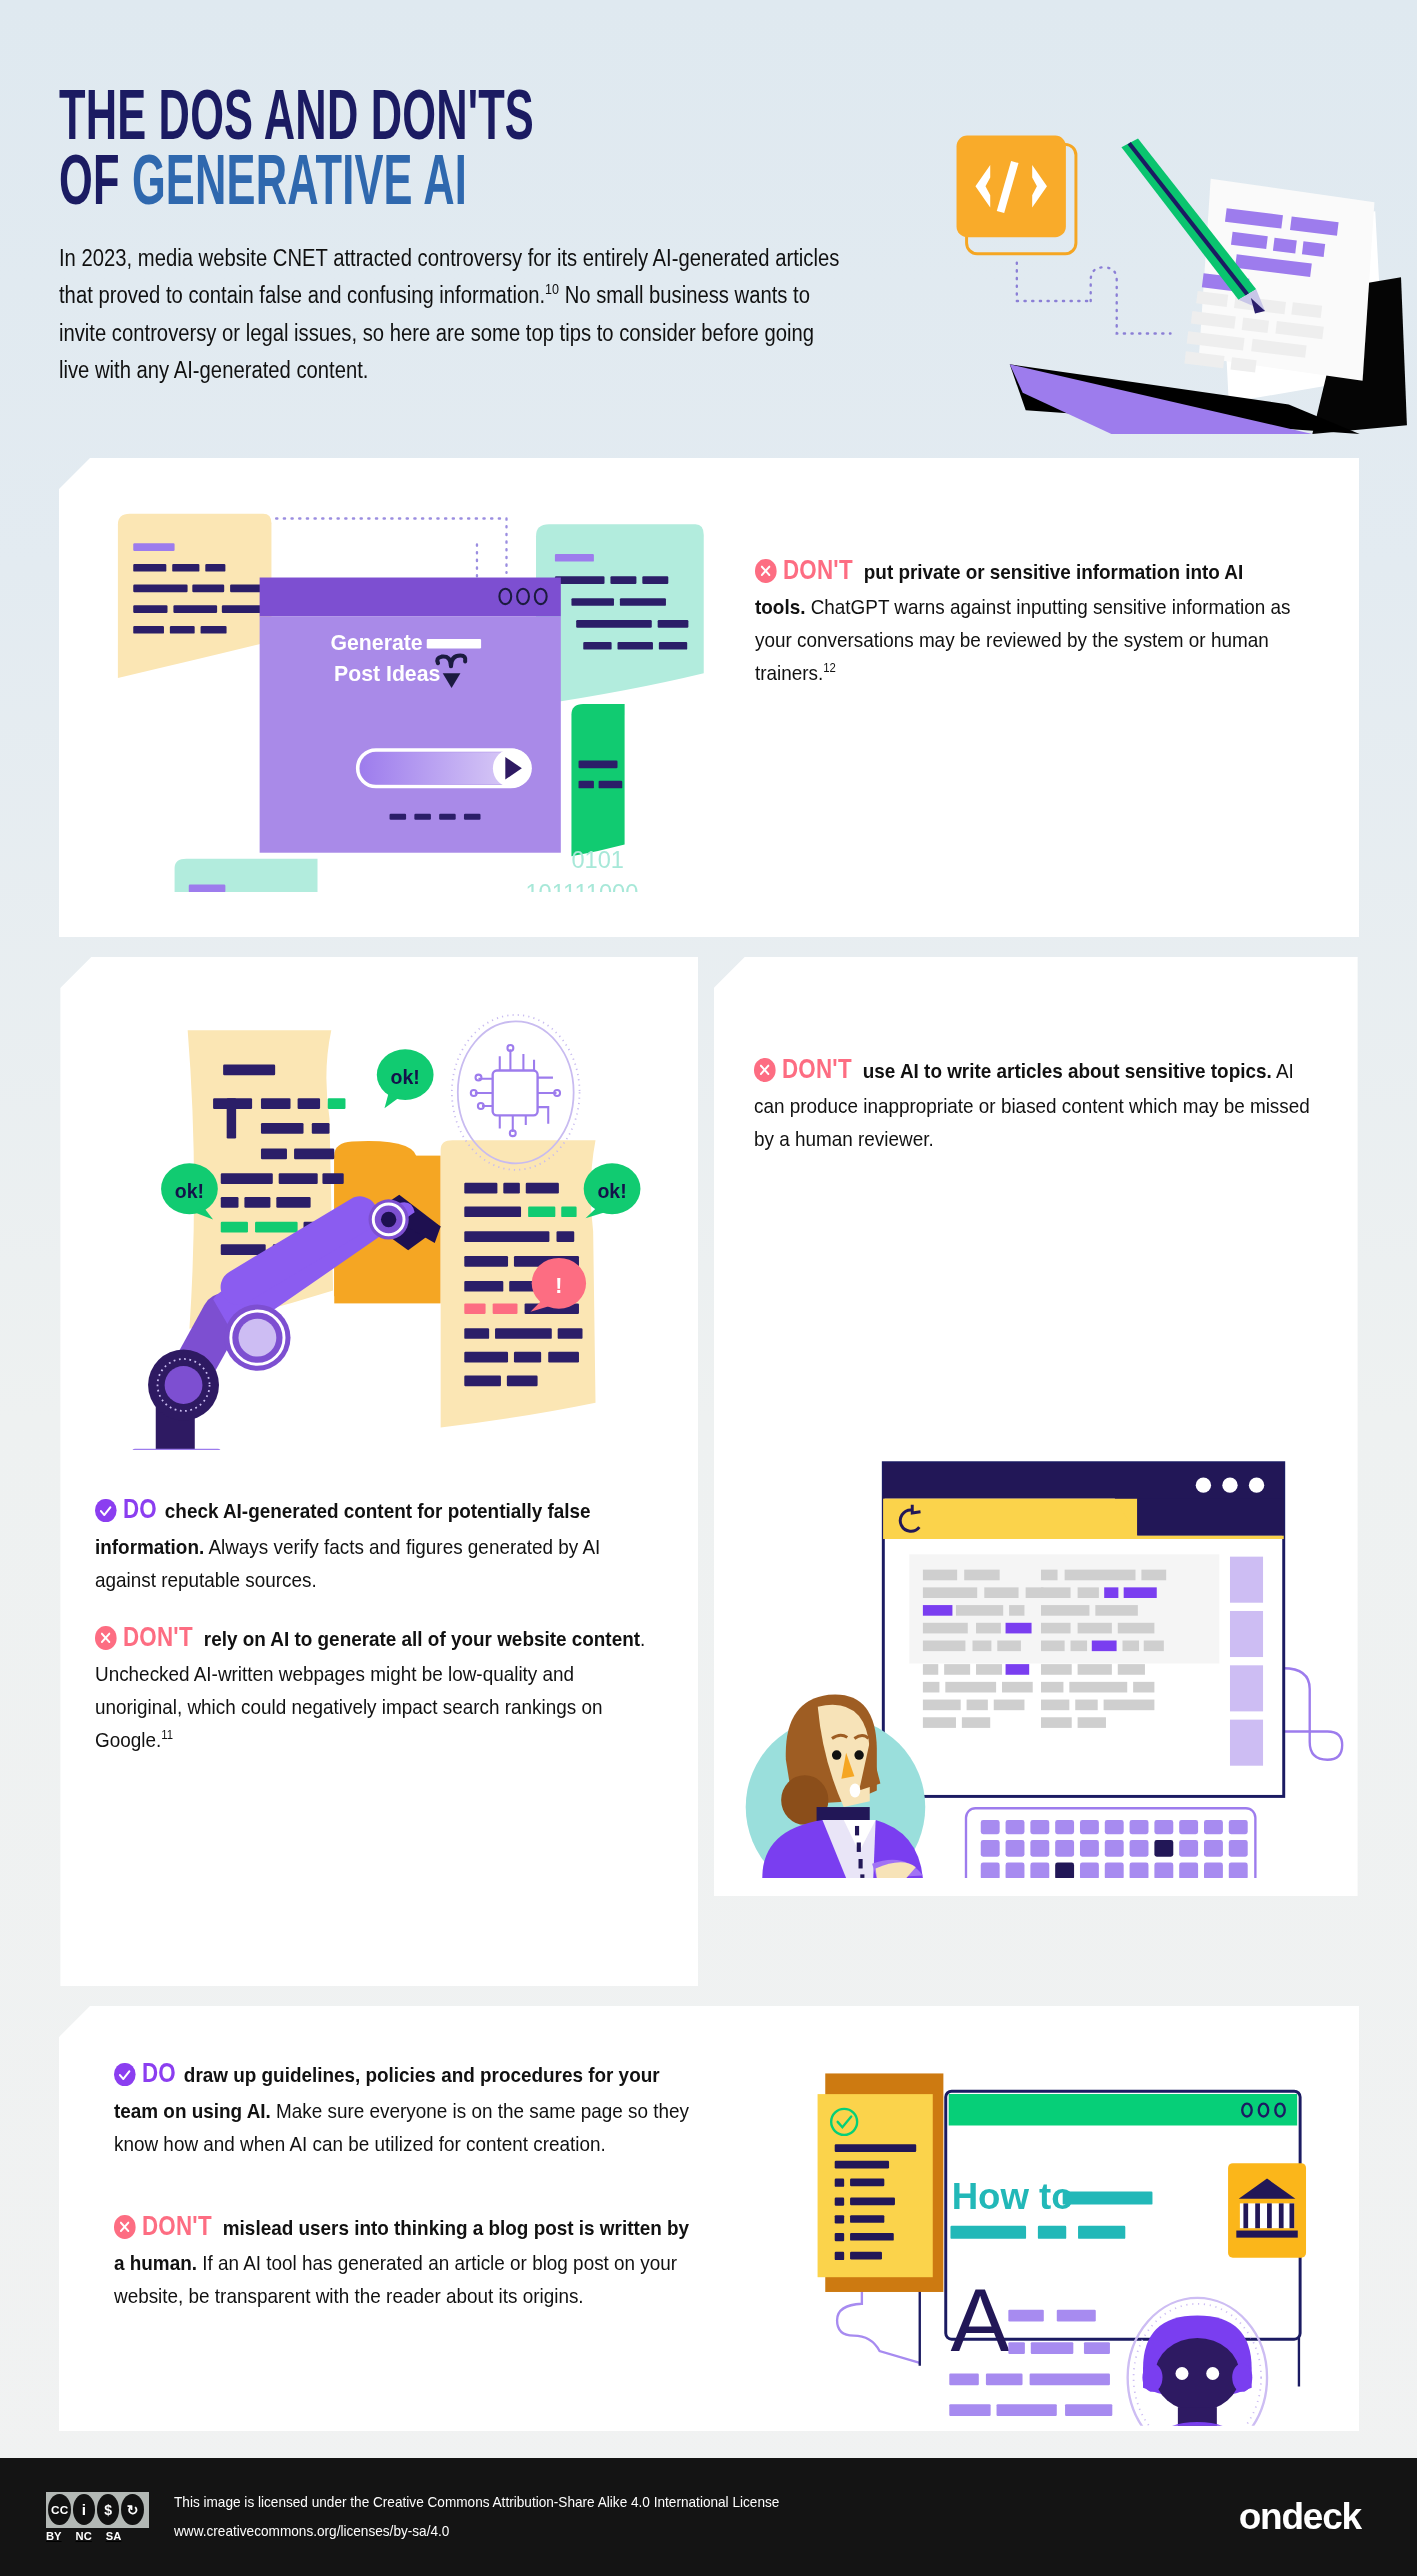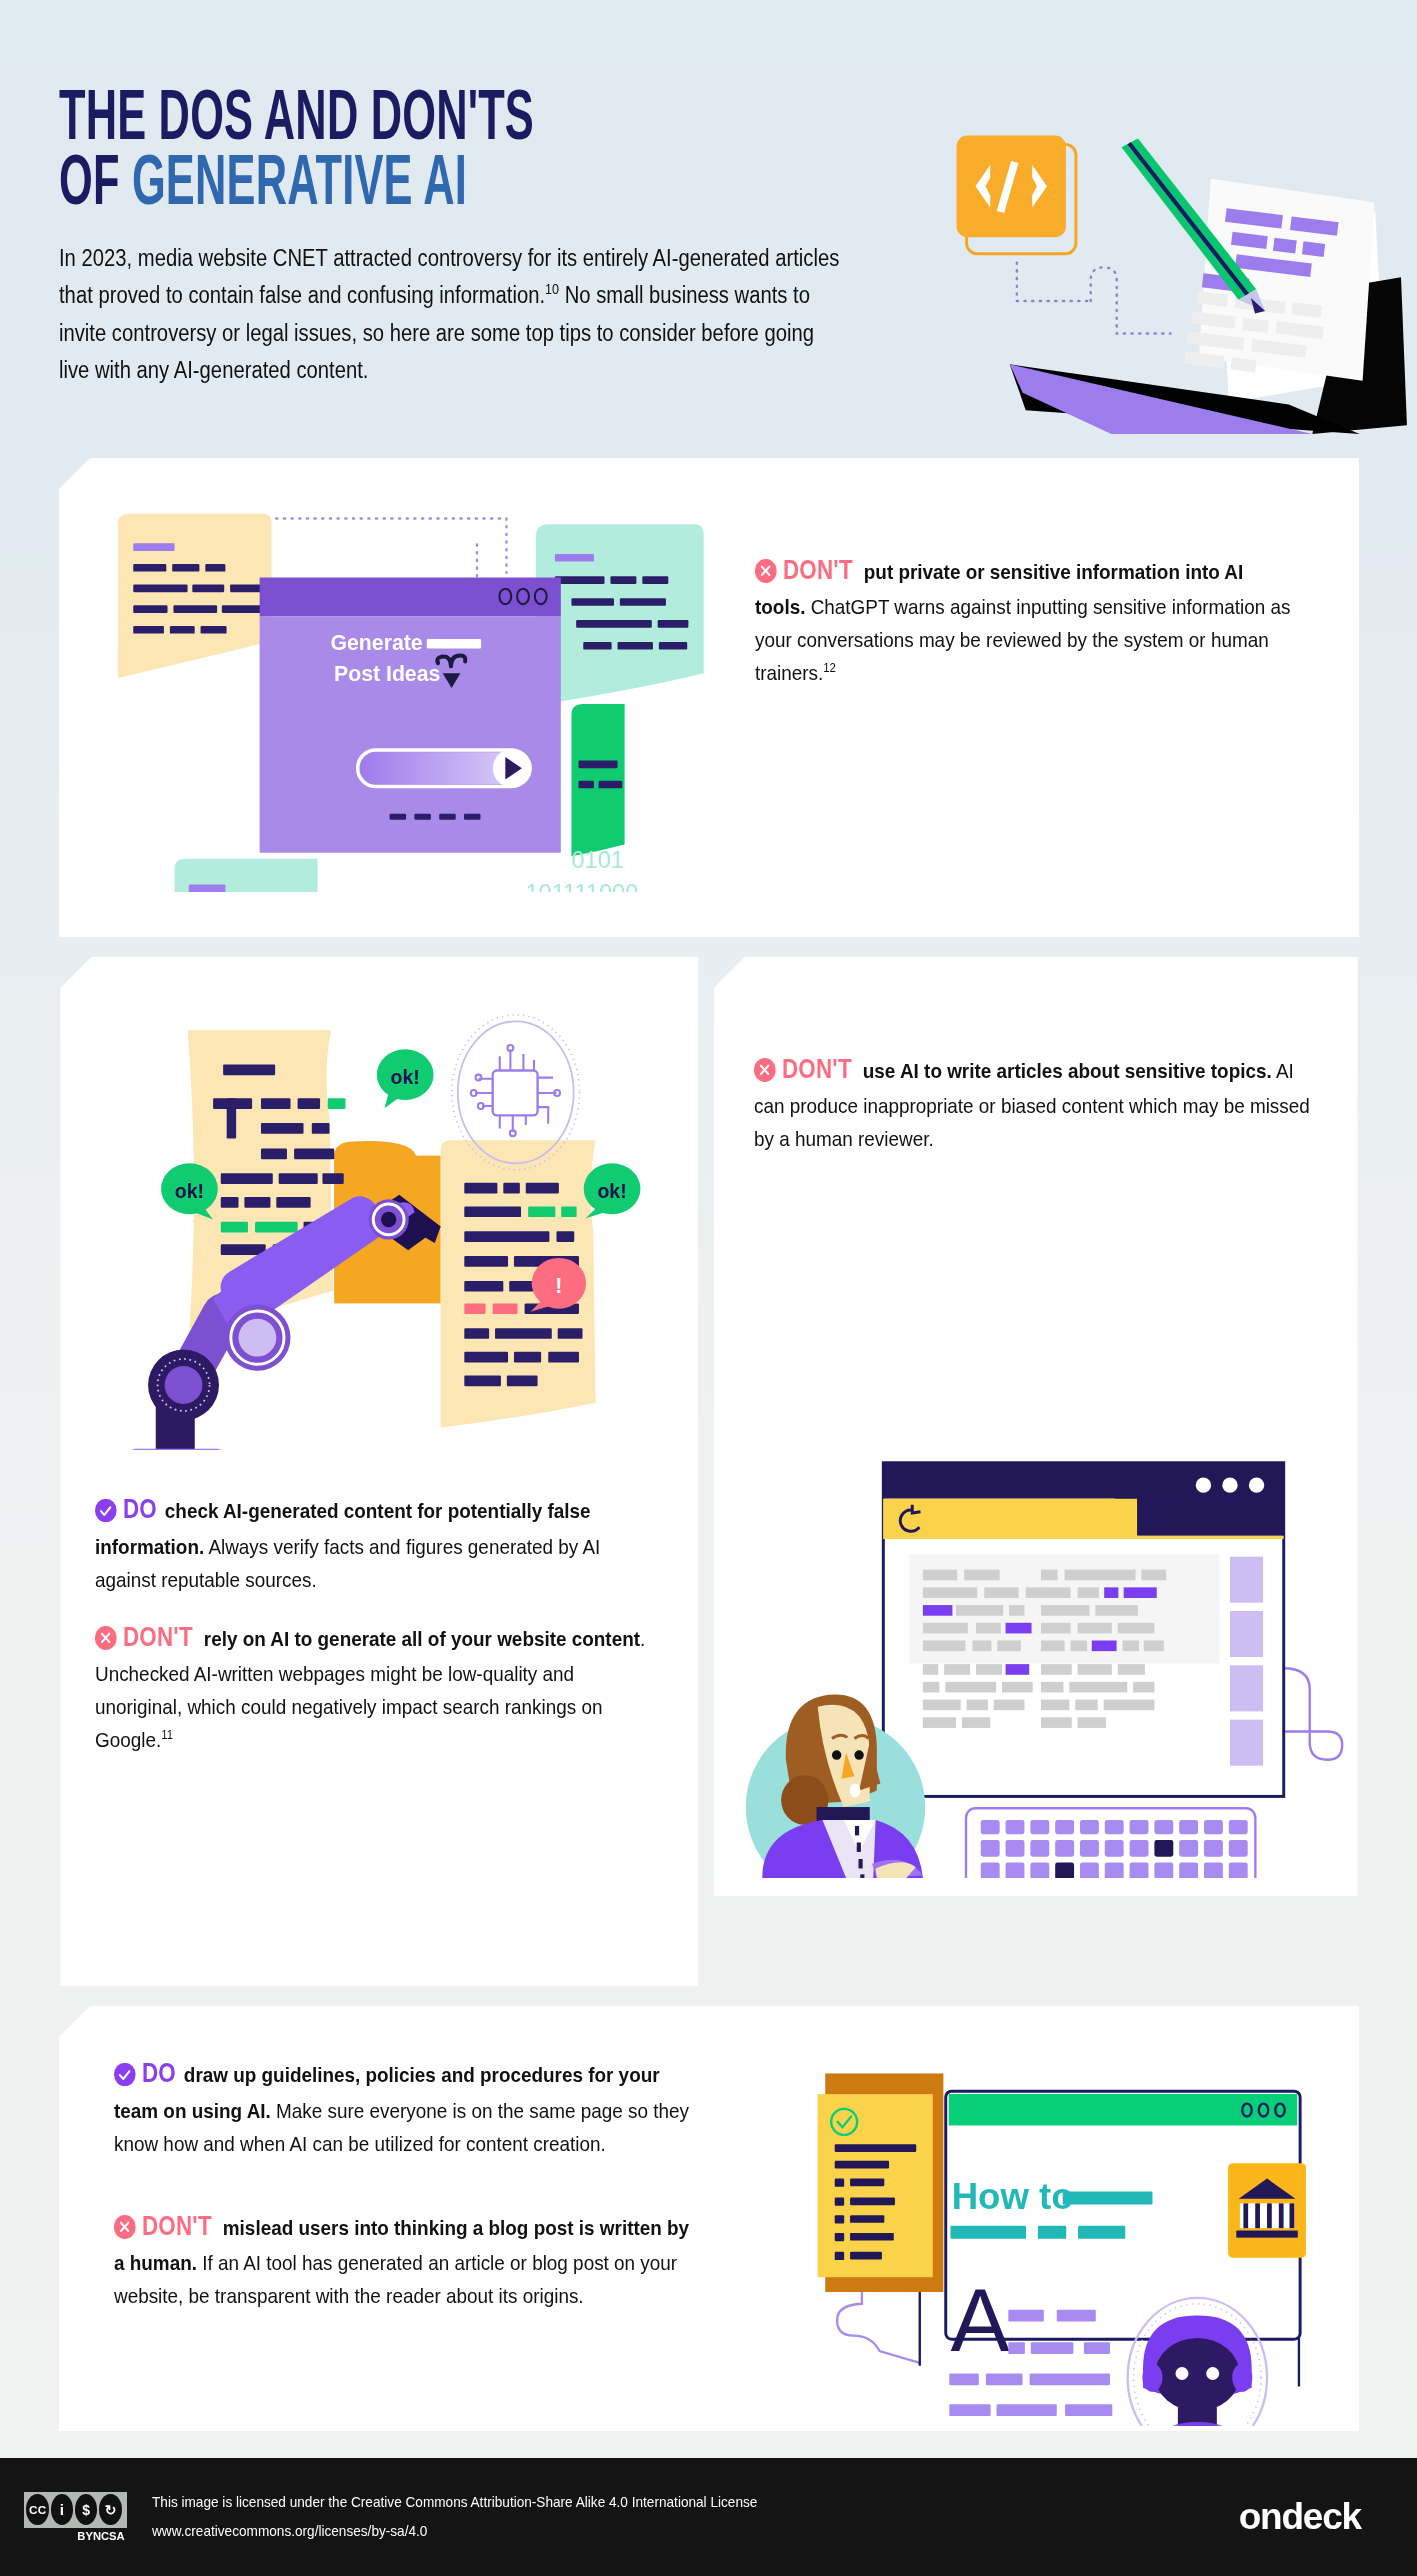--- a/index.html
+++ b/index.html
@@ -60,26 +60,26 @@
   .badge.dont { background: #fd6d82; }
   .badge svg { position: absolute; left: 0; top: 0; }
   .lbl { font-weight: 700; font-size: 27px; letter-spacing: 0.3px; margin-right: 5.9px;
          display: inline-block; transform: scaleX(.92); transform-origin: left center; }
   .lbl.do { color: #8b3ef0; }
   .lbl.dont { color: #fd6d82; }
 
   
   .footer { position: absolute; left: 0; bottom: 0; width: 1418px; height: 118px;
             background: #141414; display: flex; align-items: center; }
-  .cc-badge { margin-left: 24px; width: 103px; }
+  .cc-badge { margin-left: 46px; width: 103px; }
   .cc-row { display: flex; background: #b3b8b5; padding: 2.4px; gap: 1.8px; }
   .cc-circle { width: 22.5px; height: 31px; border-radius: 50%; background: #111;
                display: flex; align-items: center; justify-content: center; }
   .cc-circle span { color: #fff; font-weight: 700; font-size: 11.8px; }
-  .cc-labels { display: flex; justify-content: flex-end; gap: 0; padding: 2.4px 2.4px 0 0; }
+  .cc-labels { display: flex; gap: 14px; padding: 2.4px 2.4px 0 0; text-decoration: underline; }
   .cc-labels span { color: #fff; font-size: 11.2px; font-weight: 700; }
   .lic { margin-left: 25px; color: #fff; font-size: 14.8px; line-height: 1.95;
          transform: scaleX(.92); transform-origin: left center; }
   .brand { position: absolute; right: 57px; top: 50%; transform: translateY(-50%);
            color: #fff; font-size: 37px; font-weight: 700; letter-spacing: -1.2px; }
 
   
   .abs { position: absolute; }
 </style>
 </head>

